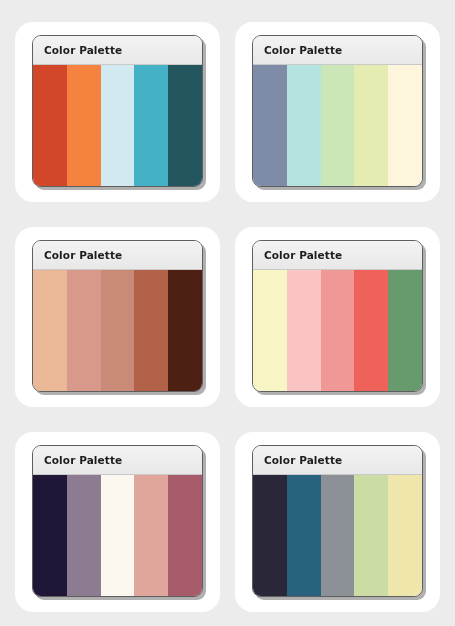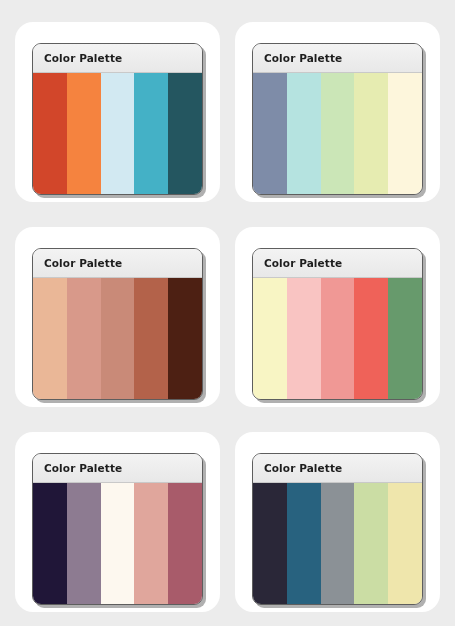--- a/index.html
+++ b/index.html
@@ -41,21 +41,20 @@
     position: relative;
     width: 100%;
     height: 100%;
     border: 1.5px solid #5e5e5e;
     border-radius: 9px;
     overflow: hidden;
     background: #eeeeee;
     box-shadow: 3px 3px 0 0 rgba(150,150,150,0.75);
     display: flex;
     flex-direction: column;
-    margin-top: 8px;
   }
 
   .window-titlebar {
     flex: 0 0 29px;
     background: linear-gradient(180deg, #f3f3f3 0%, #e8e8e8 100%);
     border-bottom: 1px solid #c9c9c9;
     display: flex;
     align-items: center;
     padding-left: 11px;
   }

